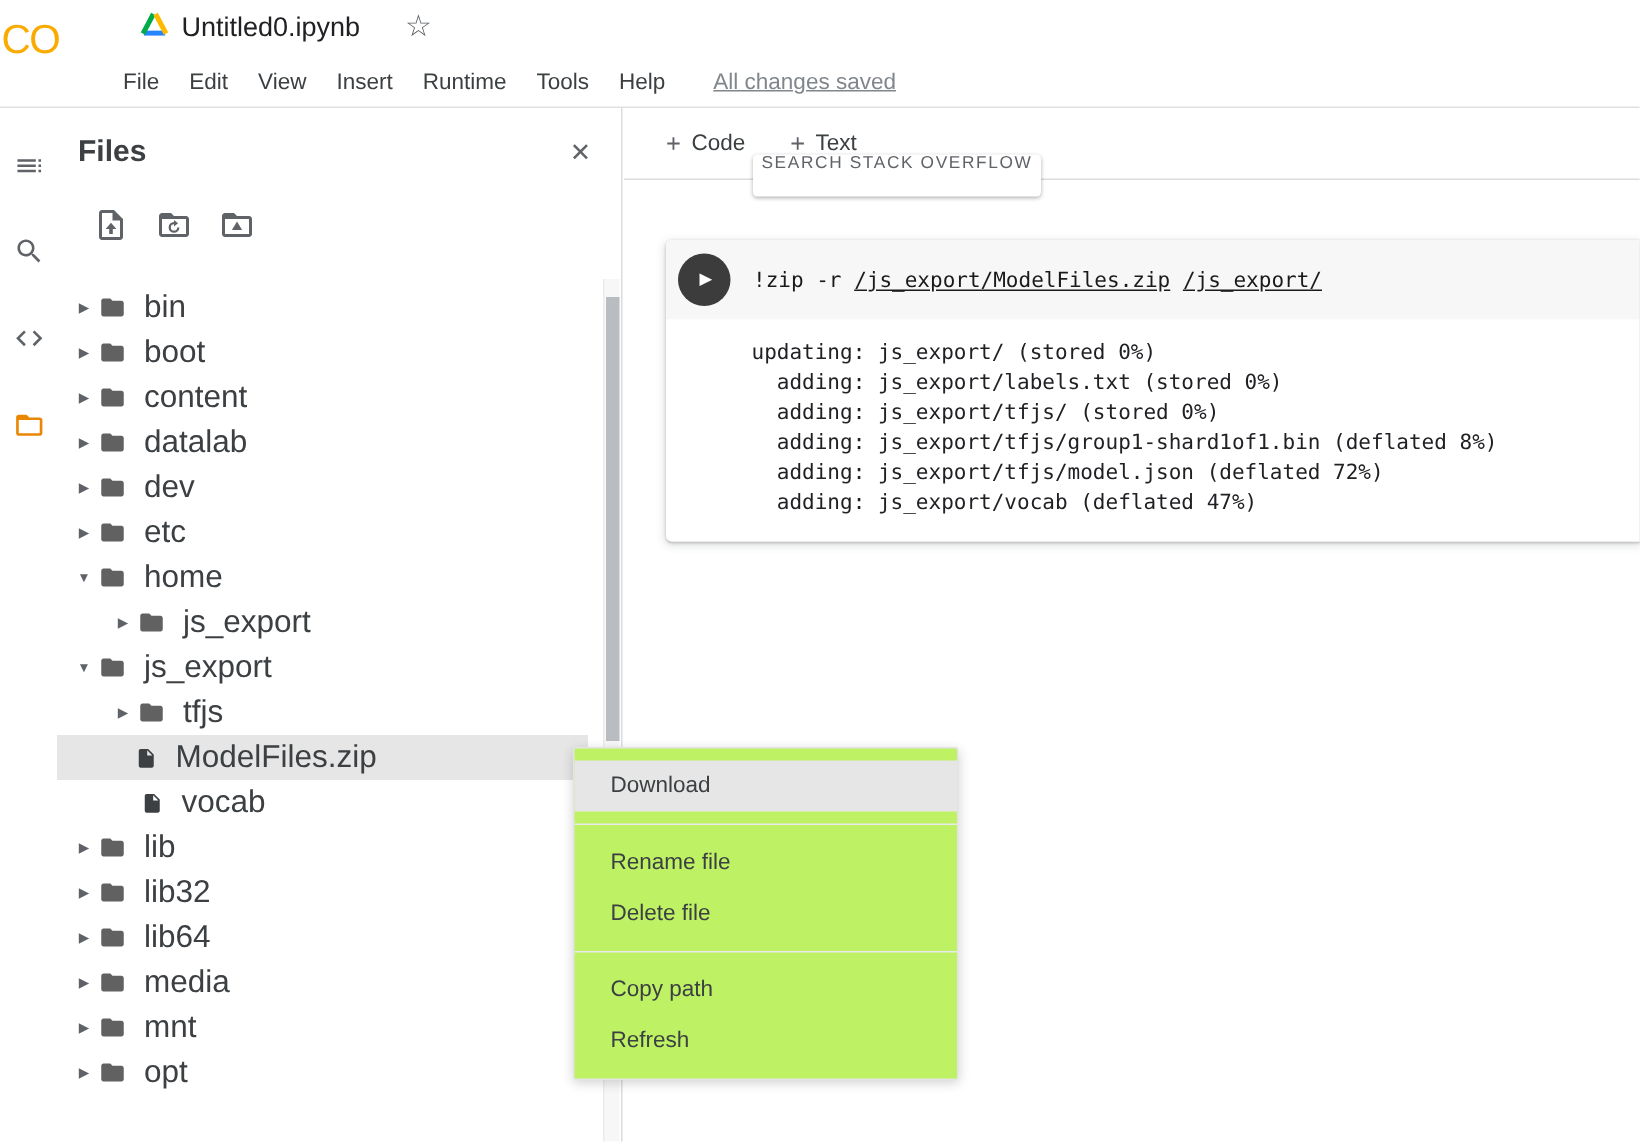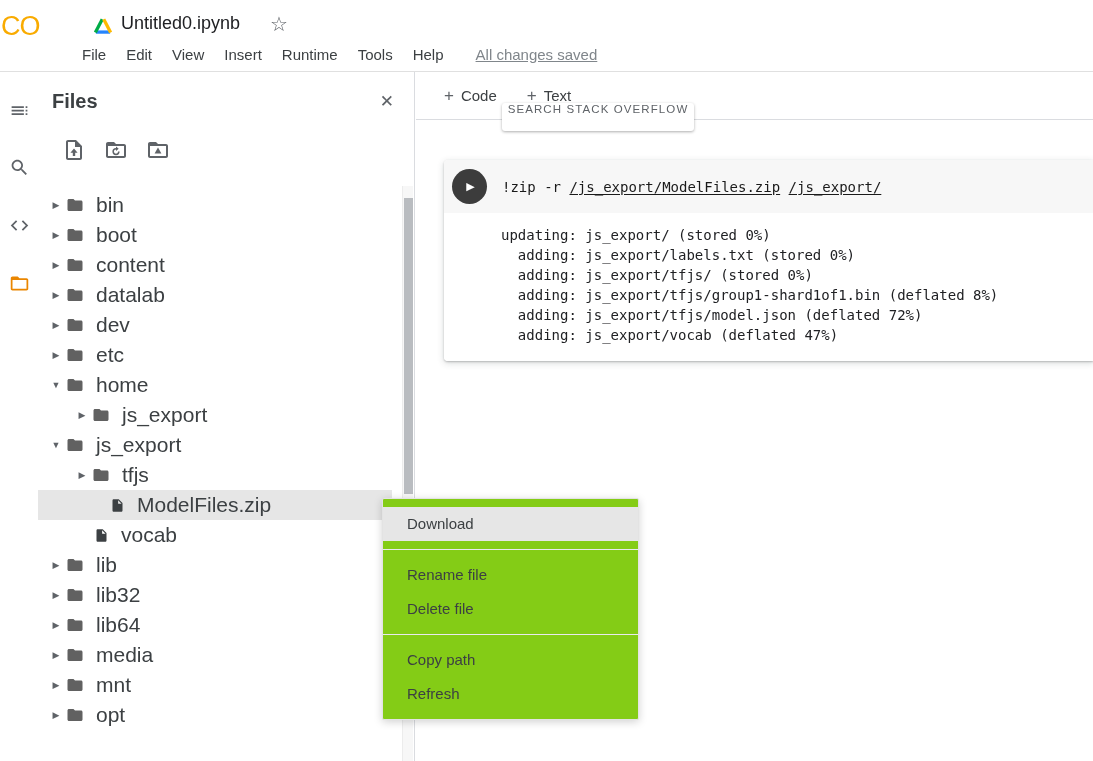--- a/index.html
+++ b/index.html
@@ -5,21 +5,21 @@
   *{margin:0;padding:0;box-sizing:border-box}
   html,body{width:1093px;height:761px;overflow:hidden;background:#fff;
     font-family:"Liberation Sans",sans-serif;}
   .app{position:absolute;inset:0;width:1093px;height:761px;background:#fff}
 
   
   .header{position:absolute;top:0;left:0;width:100%;height:72px;background:#fff;
     border-bottom:1px solid #e0e0e0;z-index:2}
   .logo{position:absolute;left:1px;top:11px;font-size:27px;font-weight:400;
     color:#F9AB00;letter-spacing:-1px;cursor:pointer}
-  .title-row{position:absolute;left:94px;top:8px;height:26px;display:flex;align-items:flex-end}
+  .title-row{position:absolute;left:94px;top:8px;height:26px;display:flex;align-items:flex-start}
   .drive-ico{width:18px;height:16px;margin-right:9px;flex:none}
   .nb-title{font-size:18px;color:#202124;cursor:text}
   .star{margin-left:30px;font-size:20px;color:#5f6368;cursor:pointer;line-height:1}
   .menubar{position:absolute;left:72px;top:41px;display:flex;align-items:center;height:26px}
   .menu-item{padding:2px 10px;font-size:15px;color:#3c4043;cursor:pointer;white-space:nowrap}
   .save-status{margin-left:22px;font-size:15px;color:#80868b;text-decoration:underline;cursor:pointer;white-space:nowrap}
 
   
   .rail{position:absolute;left:0;top:72px;width:38px;bottom:0;background:#fff}
   .rail-btn{position:absolute;left:0;width:38px;height:38px;display:flex;
@@ -70,21 +70,21 @@
     flex:none;cursor:pointer}
   .run-btn span{font-size:11px;color:#fff;margin-left:2px;line-height:1}
   .code-line{margin-left:15px;font-family:"DejaVu Sans Mono",monospace;font-size:14px;
     color:#1a1a1a;white-space:pre;cursor:text}
   .code-line .path{text-decoration:underline;text-underline-offset:2px}
   .cell-output{font-family:"DejaVu Sans Mono",monospace;font-size:14px;line-height:20px;
     color:#202124;padding:12px 8px 16px 57px;white-space:pre;background:#fff;
     border-radius:0 0 0 4px}
 
   
-  .ctx-menu{position:absolute;left:382px;top:498px;width:257px;background:#84cc16;
+  .ctx-menu{position:absolute;left:382px;top:498px;width:257px;background:#bef264;
     border:1px solid #e3e3e3;border-radius:2px;box-shadow:0 2px 8px rgba(0,0,0,.18);
     padding:8px 0;z-index:20}
   .ctx-item{height:34px;line-height:34px;padding-left:24px;font-size:15px;
     color:#3c4043;cursor:pointer;white-space:nowrap}
   .ctx-item.hl{background:#e6e6e6}
   .ctx-divider{border-top:1px solid #e8eaed;margin:8px 0}
 </style>
 </head>
 <body>
 
@@ -225,21 +225,21 @@
           </svg>
           <span class="lbl">js_export</span>
         </div>
         <div class="tree-row" style="padding-left: 36px;">
           <span class="chev">▶</span>
           <svg class="ico" viewBox="0 0 24 24">
             <path d="M10 4H4c-1.1 0-1.99.9-1.99 2L2 18c0 1.1.9 2 2 2h16c1.1 0 2-.9 2-2V8c0-1.1-.9-2-2-2h-8l-2-2z"></path>
           </svg>
           <span class="lbl">tfjs</span>
         </div>
-        <div class="tree-row selected" style="padding-left: 52px; align-items: center;">
+        <div class="tree-row selected" style="padding-left: 32px; align-items: center;">
           <span class="chev"></span>
           <svg class="ico file" viewBox="0 0 24 24">
             <path d="M6 2c-1.1 0-1.99.9-1.99 2L4 20c0 1.1.89 2 1.99 2H18c1.1 0 2-.9 2-2V8l-6-6H6zm7 7V3.5L18.5 9H13z"></path>
           </svg>
           <span class="lbl">ModelFiles.zip</span>
         </div>
         <div class="tree-row" style="padding-left: 36px;">
           <span class="chev"></span>
           <svg class="ico file" viewBox="0 0 24 24">
             <path d="M6 2c-1.1 0-1.99.9-1.99 2L4 20c0 1.1.89 2 1.99 2H18c1.1 0 2-.9 2-2V8l-6-6H6zm7 7V3.5L18.5 9H13z"></path>

